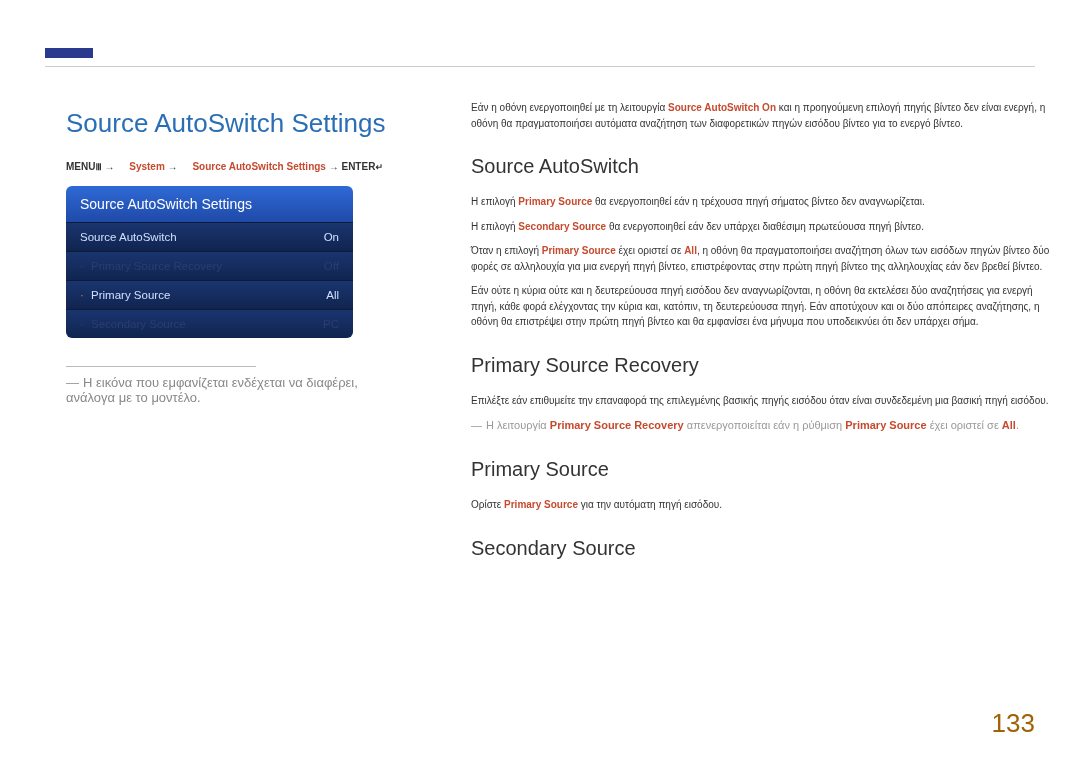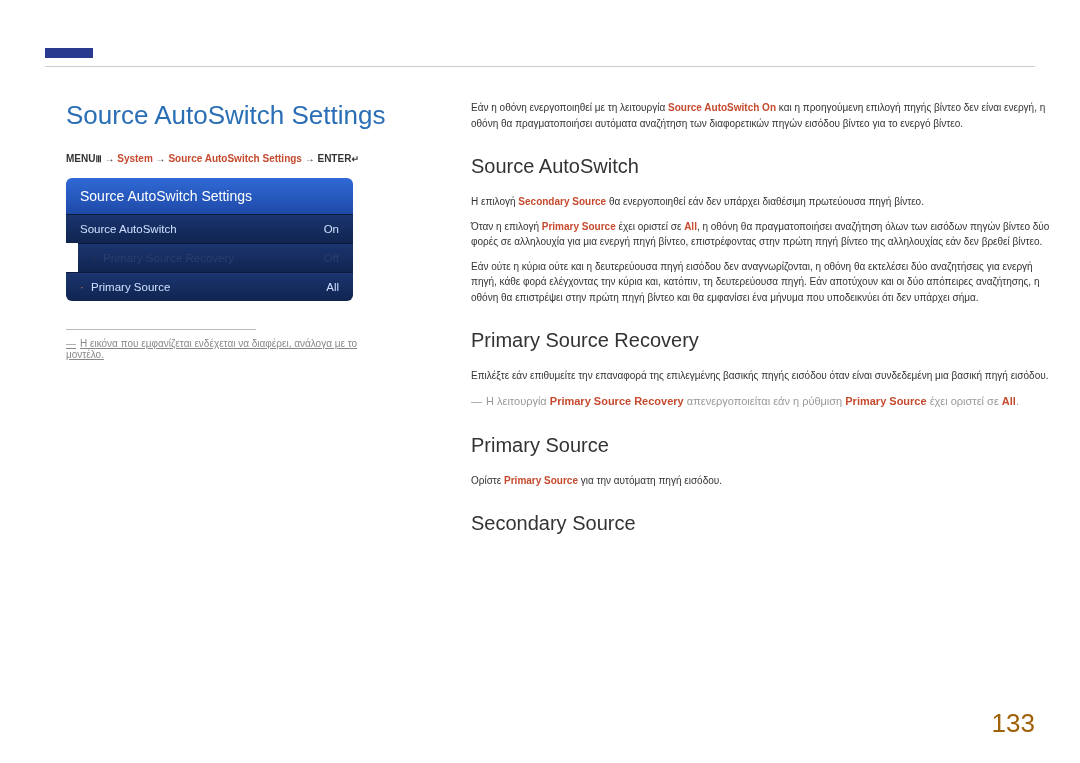--- a/index.html
+++ b/index.html
@@ -30,37 +30,37 @@
     position: absolute;
     top: 18px;
     left: 0;
     right: 0;
     height: 1px;
     background: #ccc;
   }
   .left-col {
     position: absolute;
     left: 58px;
-    top: 100px;
+    top: 108px;
     width: 335px;
     padding-left: 8px;
   }
   .left-title {
     font-size: 26px;
     font-weight: 400;
     color: #2a6fb5;
     margin-bottom: 22px;
   }
   .breadcrumb {
     font-size: 10px;
     font-weight: bold;
     color: #333;
     margin-bottom: 14px;
   }
-  .breadcrumb .link { color: #c54a2e; }
+  .breadcrumb .link { color: #c54a2e; margin-left: 12px; }
   .menu-panel {
     width: 287px;
     border-radius: 6px;
     overflow: hidden;
     margin-bottom: 28px;
   }
   .menu-panel .header {
     background: linear-gradient(#2f69d6, #1f4aa8);
     color: #fff;
     font-size: 14px;
@@ -73,32 +73,31 @@
     padding: 8px 14px;
     font-size: 11.5px;
     background: linear-gradient(#1a356f, #10244f);
     color: #cfe0ff;
     border-top: 1px solid rgba(0,0,0,0.25);
   }
   .menu-panel .row .dot {
     color: #d97a3a;
     margin-right: 4px;
   }
-  .menu-panel .row.dim { color: #2c3d71; margin-left: 12px; }
+  .menu-panel .row.dim { color: #2c3d71; }
   .menu-panel .row.dim .dot { color: #5a3c2a; }
   .footnote-rule {
     width: 190px;
     height: 1px;
     background: #bbb;
     margin-bottom: 8px;
   }
   .footnote {
-    font-size: 10px;
+    font-size: 13px;
     color: #888;
-    text-decoration: underline;
   }
   .right-col {
     position: absolute;
     left: 471px;
     top: 100px;
     width: 580px;
     font-size: 10px;
     color: #333;
     line-height: 1.55;
   }
@@ -159,36 +158,43 @@
           <span>On</span>
         </div>
         <div class="row dim">
           <span><span class="dot">· </span>Primary Source Recovery</span>
           <span>Off</span>
         </div>
         <div class="row">
           <span><span class="dot">· </span>Primary Source</span>
           <span>All</span>
         </div>
+        <div class="row dim">
+          <span><span class="dot">· </span>Secondary Source</span>
+          <span>PC</span>
+        </div>
       </div>
   </div>
 
   <div class="footnote-rule"></div>
   <div class="footnote">
     <span class="dash">―</span><span>Η εικόνα που εμφανίζεται ενδέχεται να διαφέρει, ανάλογα με το μοντέλο.</span>
   </div>
 </div>
 
 <div class="right-col">
   <p>
     <span>Εάν η οθόνη ενεργοποιηθεί με τη λειτουργία </span><span class="accent-text">Source AutoSwitch On</span><span> και η προηγούμενη επιλογή πηγής βίντεο δεν είναι ενεργή, η οθόνη θα πραγματοποιήσει αυτόματα αναζήτηση των διαφορετικών πηγών εισόδου βίντεο για το ενεργό βίντεο.</span>
   </p>
 
   <h2>Source AutoSwitch</h2>
   <p>
+    <span>Η επιλογή </span><span class="accent-text">Primary Source</span><span> θα ενεργοποιηθεί εάν η τρέχουσα πηγή σήματος βίντεο δεν αναγνωρίζεται.</span>
+  </p>
+  <p>
     <span>Η επιλογή </span><span class="accent-text">Secondary Source</span><span> θα ενεργοποιηθεί εάν δεν υπάρχει διαθέσιμη πρωτεύουσα πηγή βίντεο.</span>
   </p>
   <p>
     <span>Όταν η επιλογή </span><span class="accent-text">Primary Source</span><span> έχει οριστεί σε </span><span class="accent-text">All</span><span>, η οθόνη θα πραγματοποιήσει αναζήτηση όλων των εισόδων πηγών βίντεο δύο φορές σε αλληλουχία για μια ενεργή πηγή βίντεο, επιστρέφοντας στην πρώτη πηγή βίντεο της αλληλουχίας εάν δεν βρεθεί βίντεο.</span>
   </p>
   <p>Εάν ούτε η κύρια ούτε και η δευτερεύουσα πηγή εισόδου δεν αναγνωρίζονται, η οθόνη θα εκτελέσει δύο αναζητήσεις για ενεργή πηγή, κάθε φορά ελέγχοντας την κύρια και, κατόπιν, τη δευτερεύουσα πηγή. Εάν αποτύχουν και οι δύο απόπειρες αναζήτησης, η οθόνη θα επιστρέψει στην πρώτη πηγή βίντεο και θα εμφανίσει ένα μήνυμα που υποδεικνύει ότι δεν υπάρχει σήμα.</p>
 
   <h2>Primary Source Recovery</h2>
   <p>Επιλέξτε εάν επιθυμείτε την επαναφορά της επιλεγμένης βασικής πηγής εισόδου όταν είναι συνδεδεμένη μια βασική πηγή εισόδου.</p>
   <p class="sub-note">

